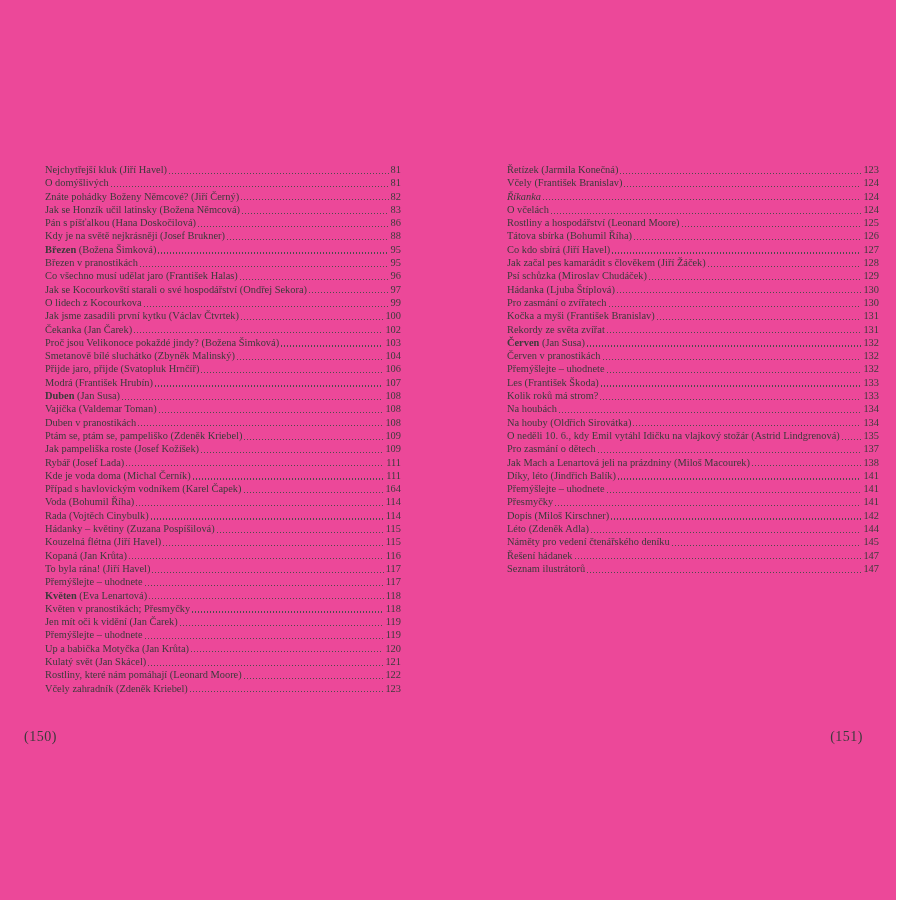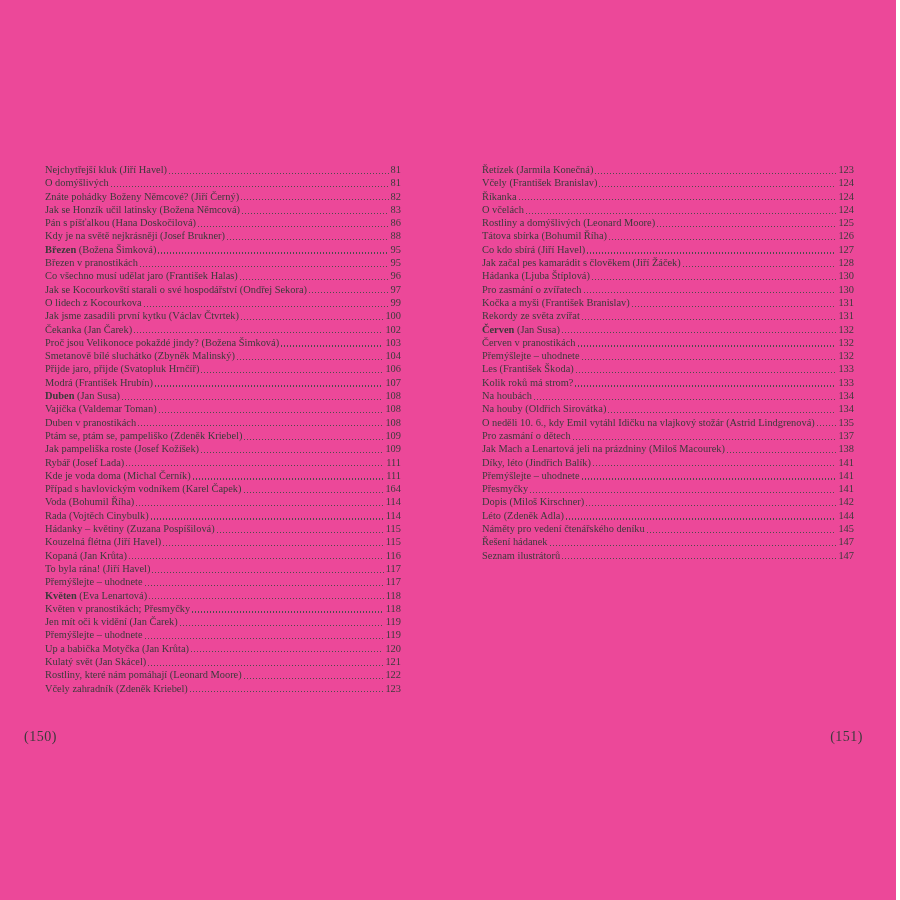--- a/index.html
+++ b/index.html
@@ -14,35 +14,35 @@
     background: #ec4899;
     overflow: hidden;
     font-family: "Liberation Serif", serif;
     color: #3b3b3b;
   }
   .toc {
     position: absolute;
     top: 163px;
   }
   .toc-left  { left: 45px;  width: 356px; }
-  .toc-right { left: 482px; width: 372px; }
+  .toc-right { left: 507px; width: 372px; }
   .toc-row {
     display: flex;
     align-items: baseline;
     height: 13.3px;
     font-size: 10.4px;
     line-height: 13.3px;
     white-space: nowrap;
   }
   .toc-title {
     flex: 0 1 auto;
     overflow: hidden;
   }
   .toc-title b { font-weight: bold; }
-  .toc-title.italic { }
+  .toc-title.italic { font-style: italic; }
   .toc-dots {
     flex: 1 1 0;
     min-width: 5px;
     position: relative;
     align-self: stretch;
     margin: 0 1px;
   }
   .toc-dots::before {
     content: "";
     position: absolute;
@@ -286,38 +286,43 @@
         <span class="toc-title italic">Říkanka</span>
         <span class="toc-dots"></span>
         <span class="toc-page">124</span>
       </div>
       <div class="toc-row">
         <span class="toc-title">O včelách</span>
         <span class="toc-dots"></span>
         <span class="toc-page">124</span>
       </div>
       <div class="toc-row">
-        <span class="toc-title">Rostliny a domýšlivých (Leonard Moore)</span>
+        <span class="toc-title">Rostliny a hospodářství (Leonard Moore)</span>
         <span class="toc-dots"></span>
         <span class="toc-page">125</span>
       </div>
       <div class="toc-row">
         <span class="toc-title">Tátova sbírka (Bohumil Říha)</span>
         <span class="toc-dots"></span>
         <span class="toc-page">126</span>
       </div>
       <div class="toc-row">
         <span class="toc-title">Co kdo sbírá (Jiří Havel)</span>
         <span class="toc-dots"></span>
         <span class="toc-page">127</span>
       </div>
       <div class="toc-row">
         <span class="toc-title">Jak začal pes kamarádit s člověkem (Jiří Žáček)</span>
         <span class="toc-dots"></span>
         <span class="toc-page">128</span>
+      </div>
+      <div class="toc-row">
+        <span class="toc-title">Psí schůzka (Miroslav Chudáček)</span>
+        <span class="toc-dots"></span>
+        <span class="toc-page">129</span>
       </div>
       <div class="toc-row">
         <span class="toc-title">Hádanka (Ljuba Štíplová)</span>
         <span class="toc-dots"></span>
         <span class="toc-page">130</span>
       </div>
       <div class="toc-row">
         <span class="toc-title">Pro zasmání o zvířatech</span>
         <span class="toc-dots"></span>
         <span class="toc-page">130</span>

